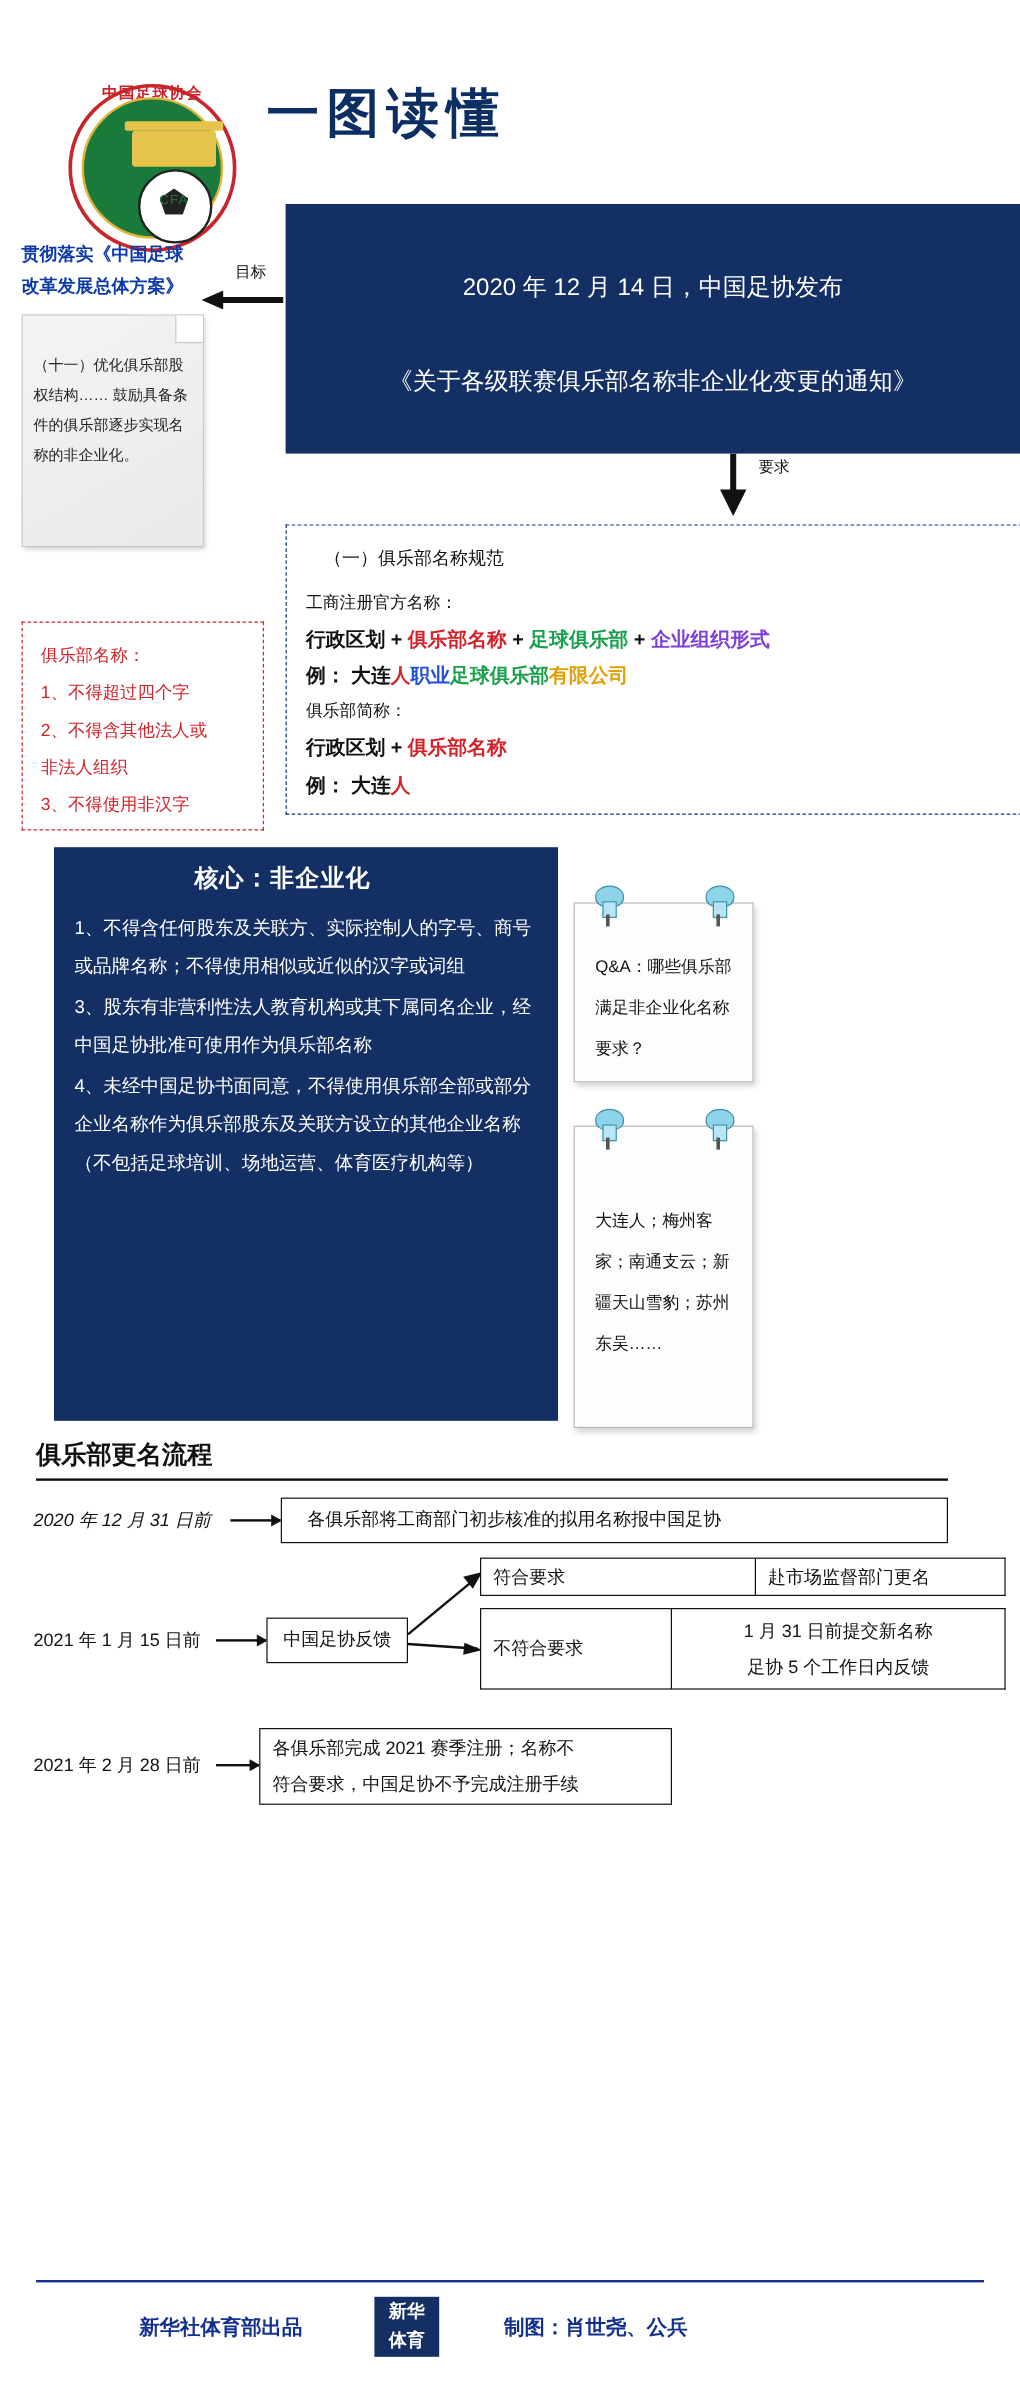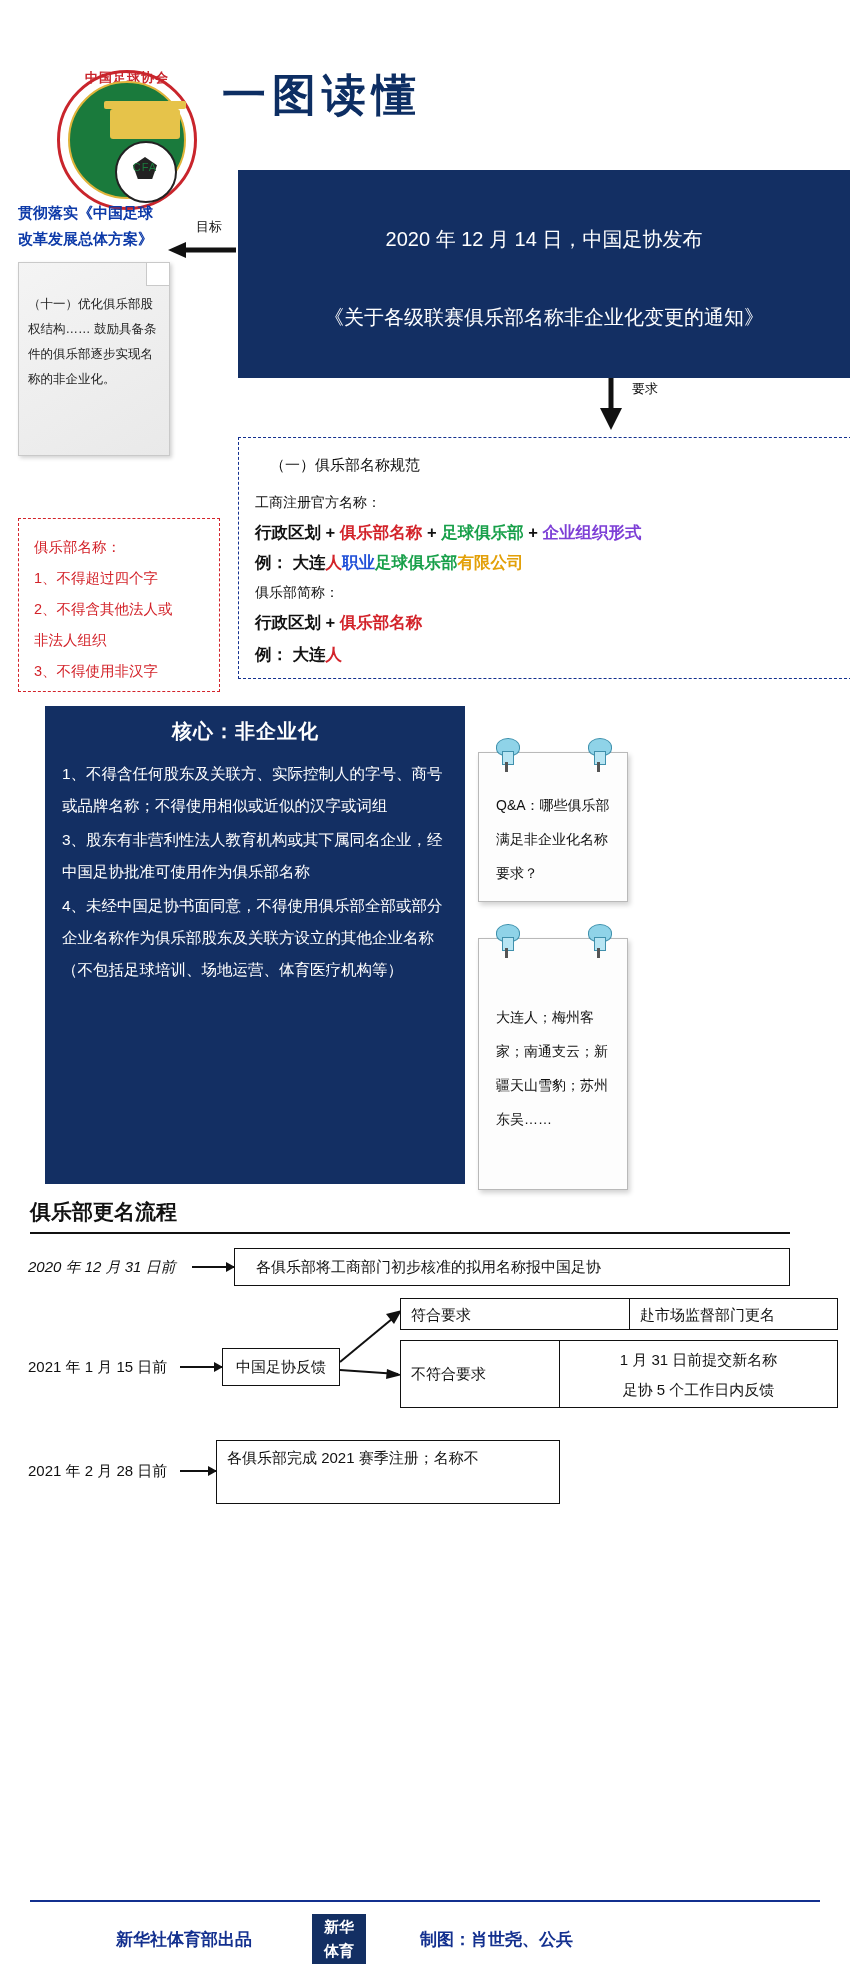--- a/index.html
+++ b/index.html
@@ -121,21 +121,21 @@
     left:34px;top:532px;width:176px;
     color:#d3232a;font-size:14.5px;line-height:31px;
   }
 
   
   #core-panel{
     left:45px;top:706px;width:420px;height:478px;background:#132f63;
   }
   #core-title{
     left:45px;top:718px;width:381px;text-align:center;
-    color:#ffffff;font-size:20px;font-weight:bold;letter-spacing:1px;margin-left:10px;
+    color:#ffffff;font-size:20px;font-weight:bold;letter-spacing:1px;
   }
   #core-body{
     left:62px;top:758px;width:388px;
     color:#ffffff;font-size:15.5px;line-height:32px;
   }
   #core-body p{margin:0 0 2px 0;}
 
   
   .note{
     position:absolute;background:#fdfdfd;border:1px solid #b9b9b9;
@@ -307,20 +307,21 @@
 <div class="flow-box" style="left:400px;top:1340px;width:160px;height:68px;padding:18px 10px;border:1px solid #111;">不符合要求</div>
 <div class="flow-box" style="left:560px;top:1340px;width:278px;height:68px;padding:4px 10px;border:1px solid #111;border-left:none;text-align:center;">
   <div>1 月 31 日前提交新名称</div>
   <div>足协 5 个工作日内反馈</div>
 </div>
 
 <div class="flow-date" style="left:28px;top:1462px;">2021 年 2 月 28 日前</div>
 <div class="arrow-h" style="left:180px;top:1470px;width:36px;"></div>
 <div class="flow-box" style="left:216px;top:1440px;width:344px;height:64px;padding:2px 10px;">
   <div>各俱乐部完成 2021 赛季注册；名称不</div>
+  <div>符合要求，中国足协不予完成注册手续</div>
 </div>
 
 <div class="abs" id="footer-line"></div>
 <div class="abs" id="footer-left">新华社体育部出品</div>
 <div class="abs" id="footer-logo">
   <div>新华</div>
   <div>体育</div>
 </div>
 <div class="abs" id="footer-right">制图：肖世尧、公兵</div>
 

